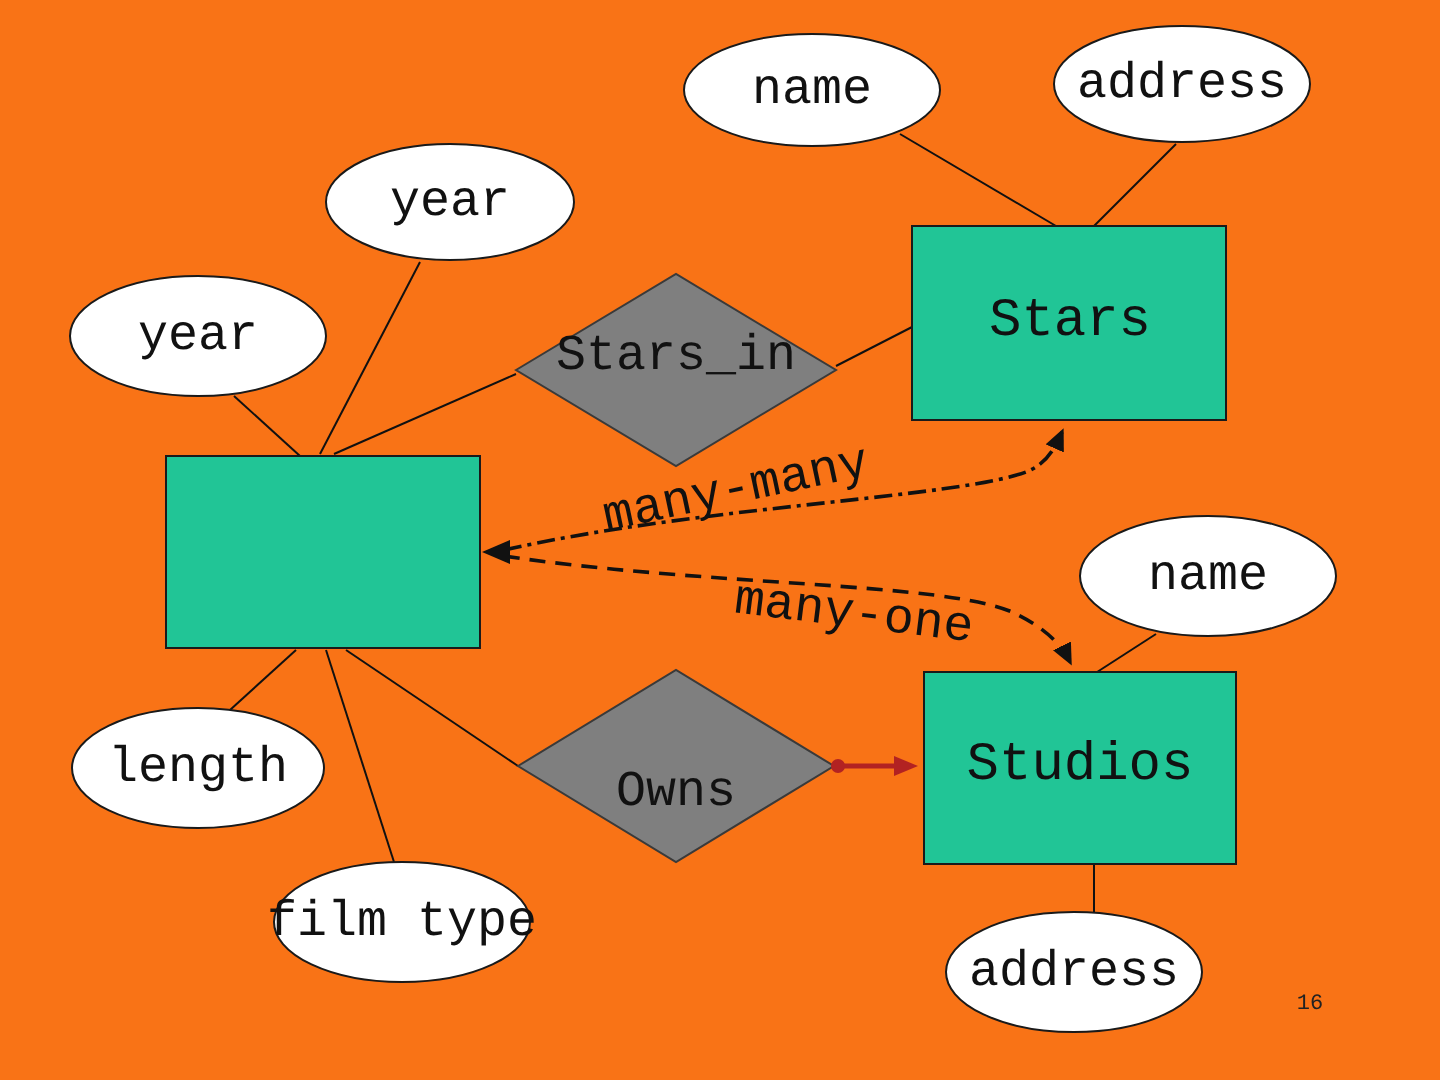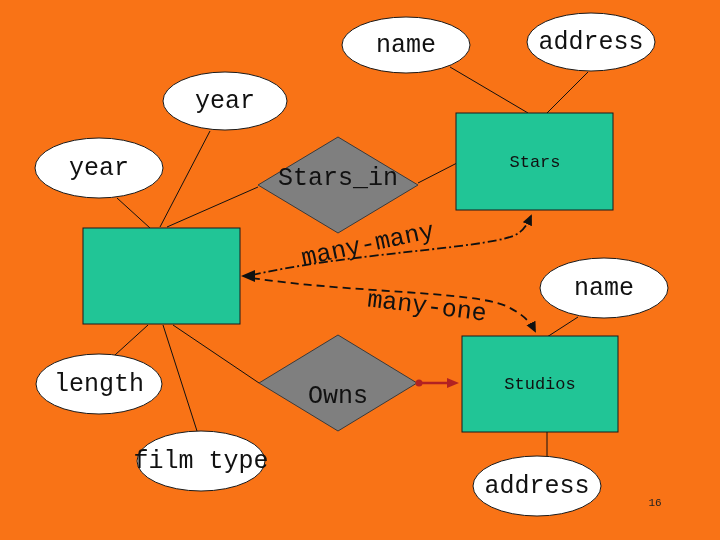--- a/index.html
+++ b/index.html
@@ -14,21 +14,21 @@
   .lbl{
     position:absolute;
     transform:translate(-50%,-50%);
     white-space:nowrap;
     color:#111111;
     font-size:25px;
     line-height:1;
     text-align:center;
     z-index:2;
   }
-  .lbl.entity{font-size:17px;}
+  .lbl.entity{font-size:27px;}
   .lbl.rot-mm{transform:translate(-50%,-50%) rotate(-12deg);}
   .lbl.rot-mo{transform:translate(-50%,-50%) rotate(7deg);}
   .lbl.pagenum{font-size:11px;color:#222222;}
 </style>
 </head>
 <body>
 
 <div class="slide">
 
   <svg width="720" height="540" viewBox="0 0 720 540">

